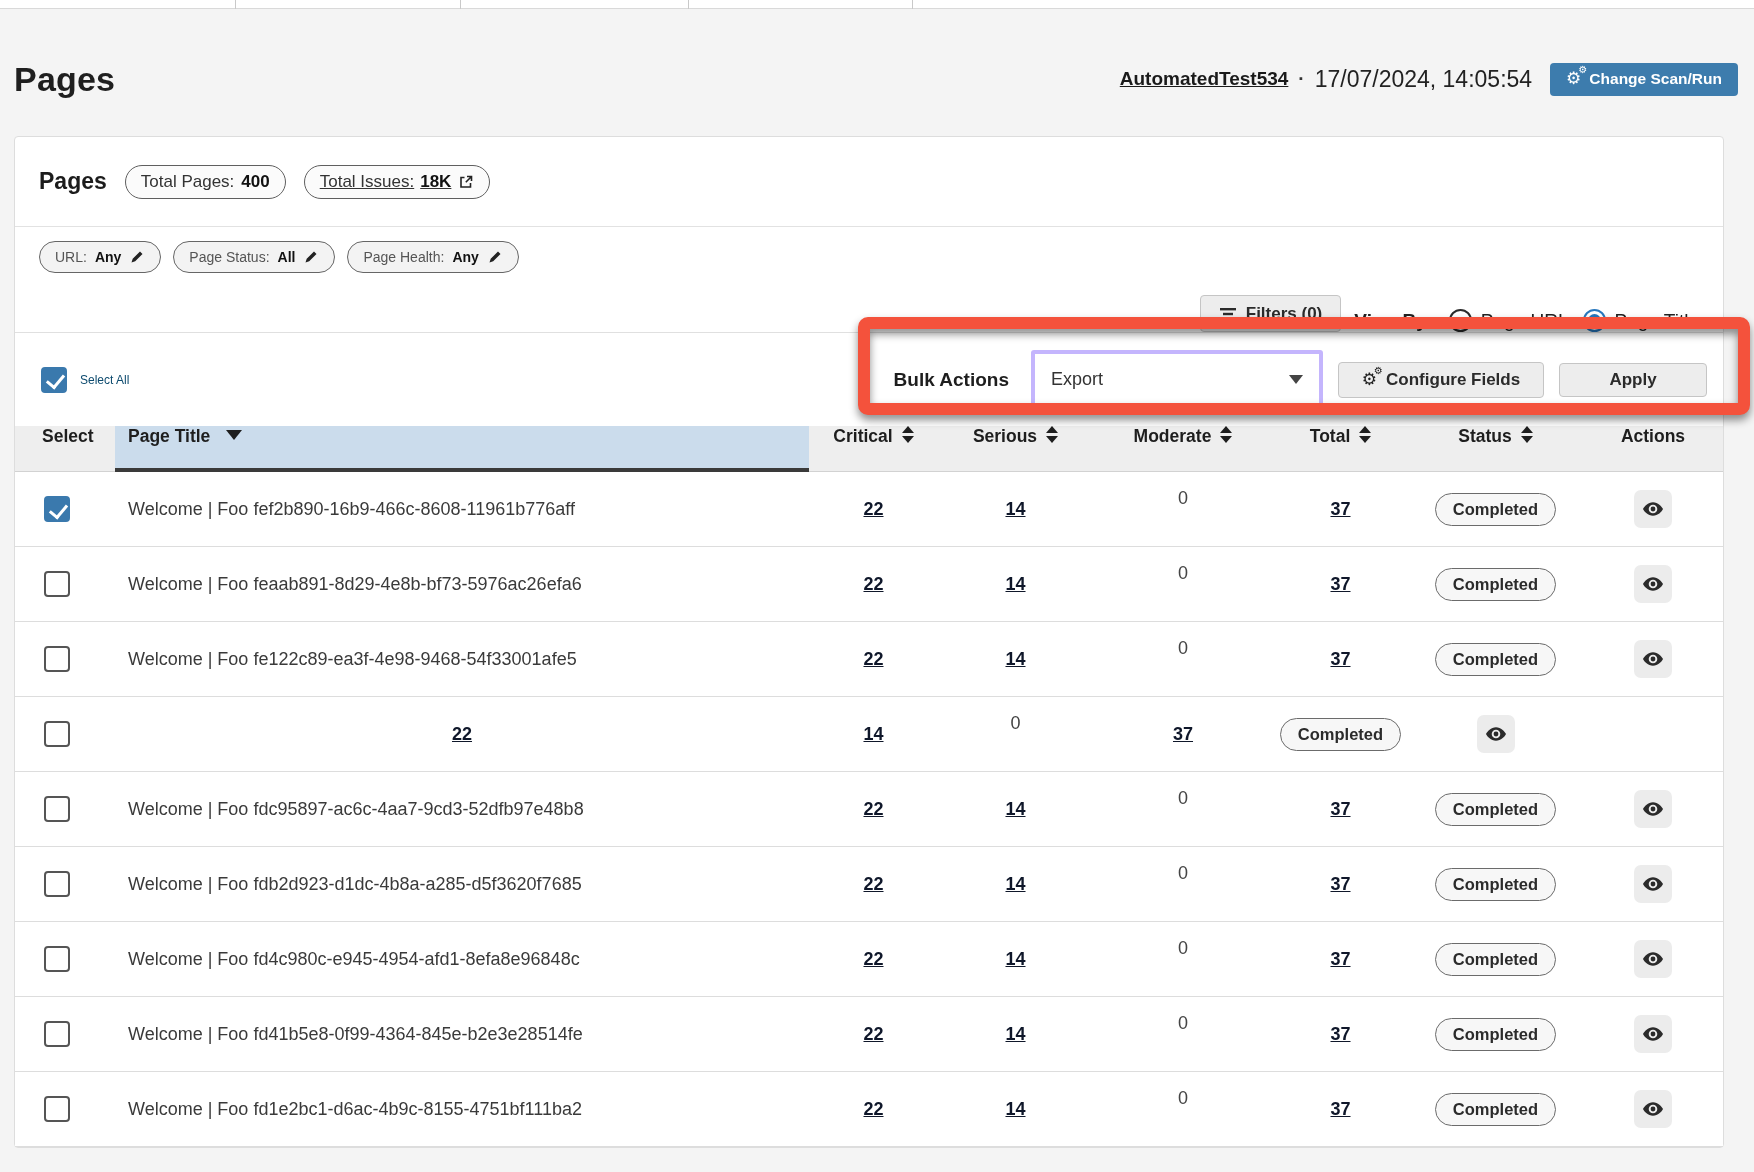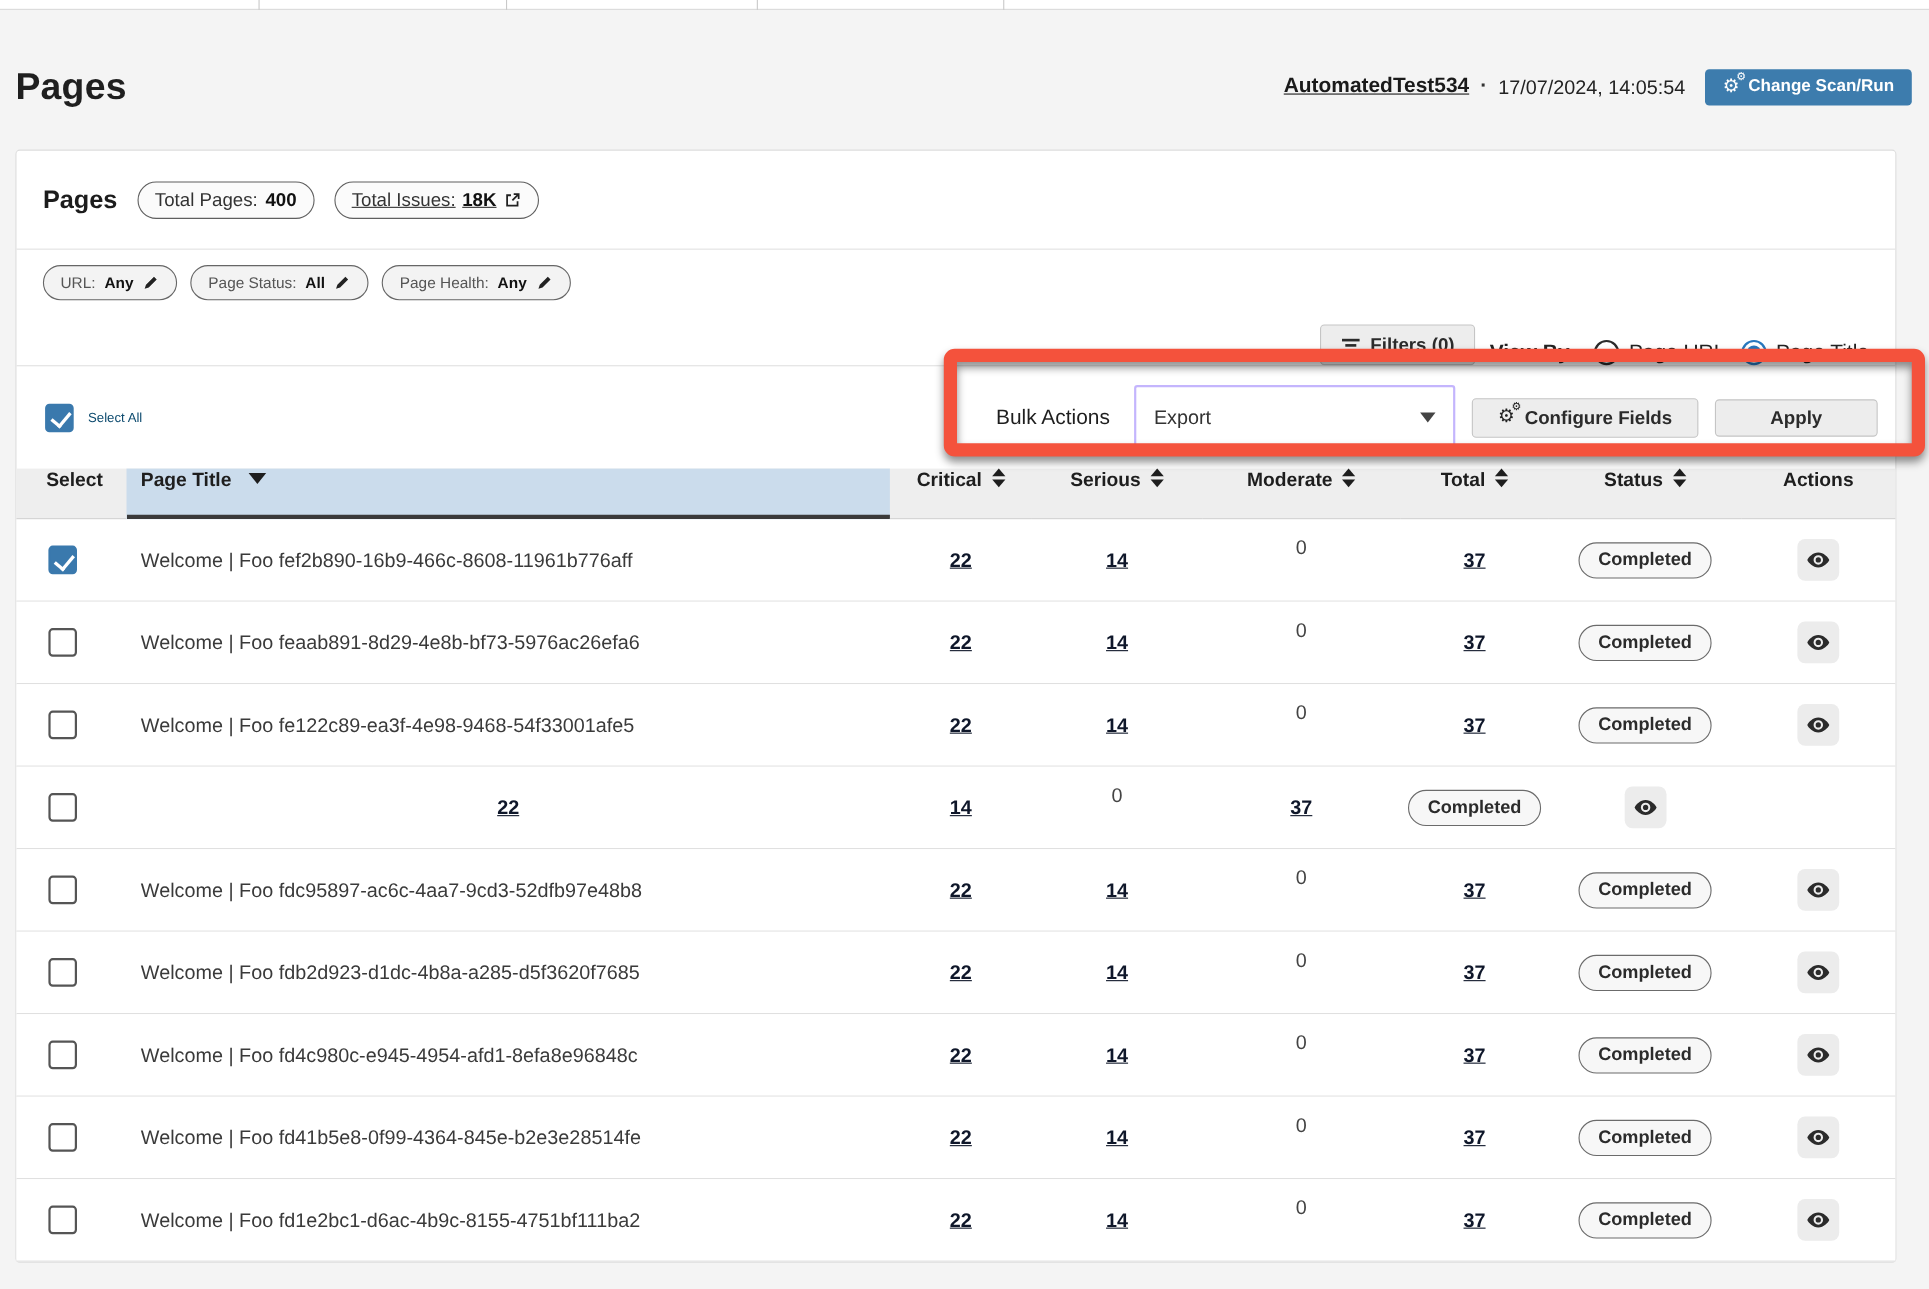--- a/index.html
+++ b/index.html
@@ -19,21 +19,21 @@
   .top-strip .vline { position:absolute; top:0; width:1px; height:9px; background:#c9c9c9; }
   
   .page-header {
     position:absolute; top:48px; left:14px; right:16px; height:62px;
     display:flex; align-items:center; justify-content:space-between;
   }
   .page-header h1 { font-size:34px; font-weight:bold; color:#1f1f1f; letter-spacing:.2px; }
   .ph-right { display:flex; align-items:center; gap:10px; }
   .scan-link { font-size:19px; font-weight:bold; color:#1a1a1a; text-decoration:underline; cursor:pointer; }
   .dot-sep { font-size:19px; color:#333; font-weight:bold; }
-  .scan-date { font-size:18px; color:#222; }
+  .scan-date { font-size:23px; color:#222; }
   .btn-primary {
     margin-left:8px; height:33px; padding:0 16px; background:#3d7cad; color:#fff;
     border:none; border-radius:4px; font-size:15.5px; font-weight:bold;
     display:flex; align-items:center; gap:8px; cursor:pointer;
     font-family:"Liberation Sans", sans-serif;
   }
   .gears { position:relative; font-family:"DejaVu Sans", sans-serif; font-weight:normal; line-height:1; display:inline-block; }
   .gears .g-big { font-size:17px; }
   .gears .g-sm { position:absolute; font-size:10px; top:-5px; right:-6px; }
   .gears.dark { color:#222; }
@@ -91,23 +91,23 @@
   .checkbox {
     width:26px; height:26px; border:2px solid #555; border-radius:4px; background:#fff;
     display:inline-block; position:relative; cursor:pointer; flex:none;
   }
   .checkbox.checked { background:#3a79ad; border-color:#3a79ad; }
   .checkbox.checked::after {
     content:""; position:absolute; left:7px; top:2.5px; width:8px; height:14px;
     border:solid #fff; border-width:0 3px 3px 0; transform:rotate(40deg);
   }
   .bulk-right { display:flex; align-items:center; }
-  .bulk-label { font-size:19px; font-weight:normal; color:#1e1e1e; margin-right:22px; }
+  .bulk-label { font-size:19px; font-weight:bold; color:#1e1e1e; margin-right:22px; }
   .select-box {
-    width:292px; height:60px; border:2px solid #c4b5fd; border-radius:3px; background:#fff;
+    width:292px; height:60px; border:4px solid #c4b5fd; border-radius:3px; background:#fff;
     display:flex; align-items:center; justify-content:space-between; padding:0 16px;
     font-size:18px; color:#333; cursor:pointer;
   }
   .caret-down { width:0; height:0; border-left:7px solid transparent; border-right:7px solid transparent; border-top:9px solid #444; }
   .bulk-right .btn-flat { margin-left:15px; justify-content:center; }
   .btn-configure { width:206px; height:36px; }
   .btn-apply { width:148px; height:34px; }
   
   .thead, .trow {
     display:grid;

